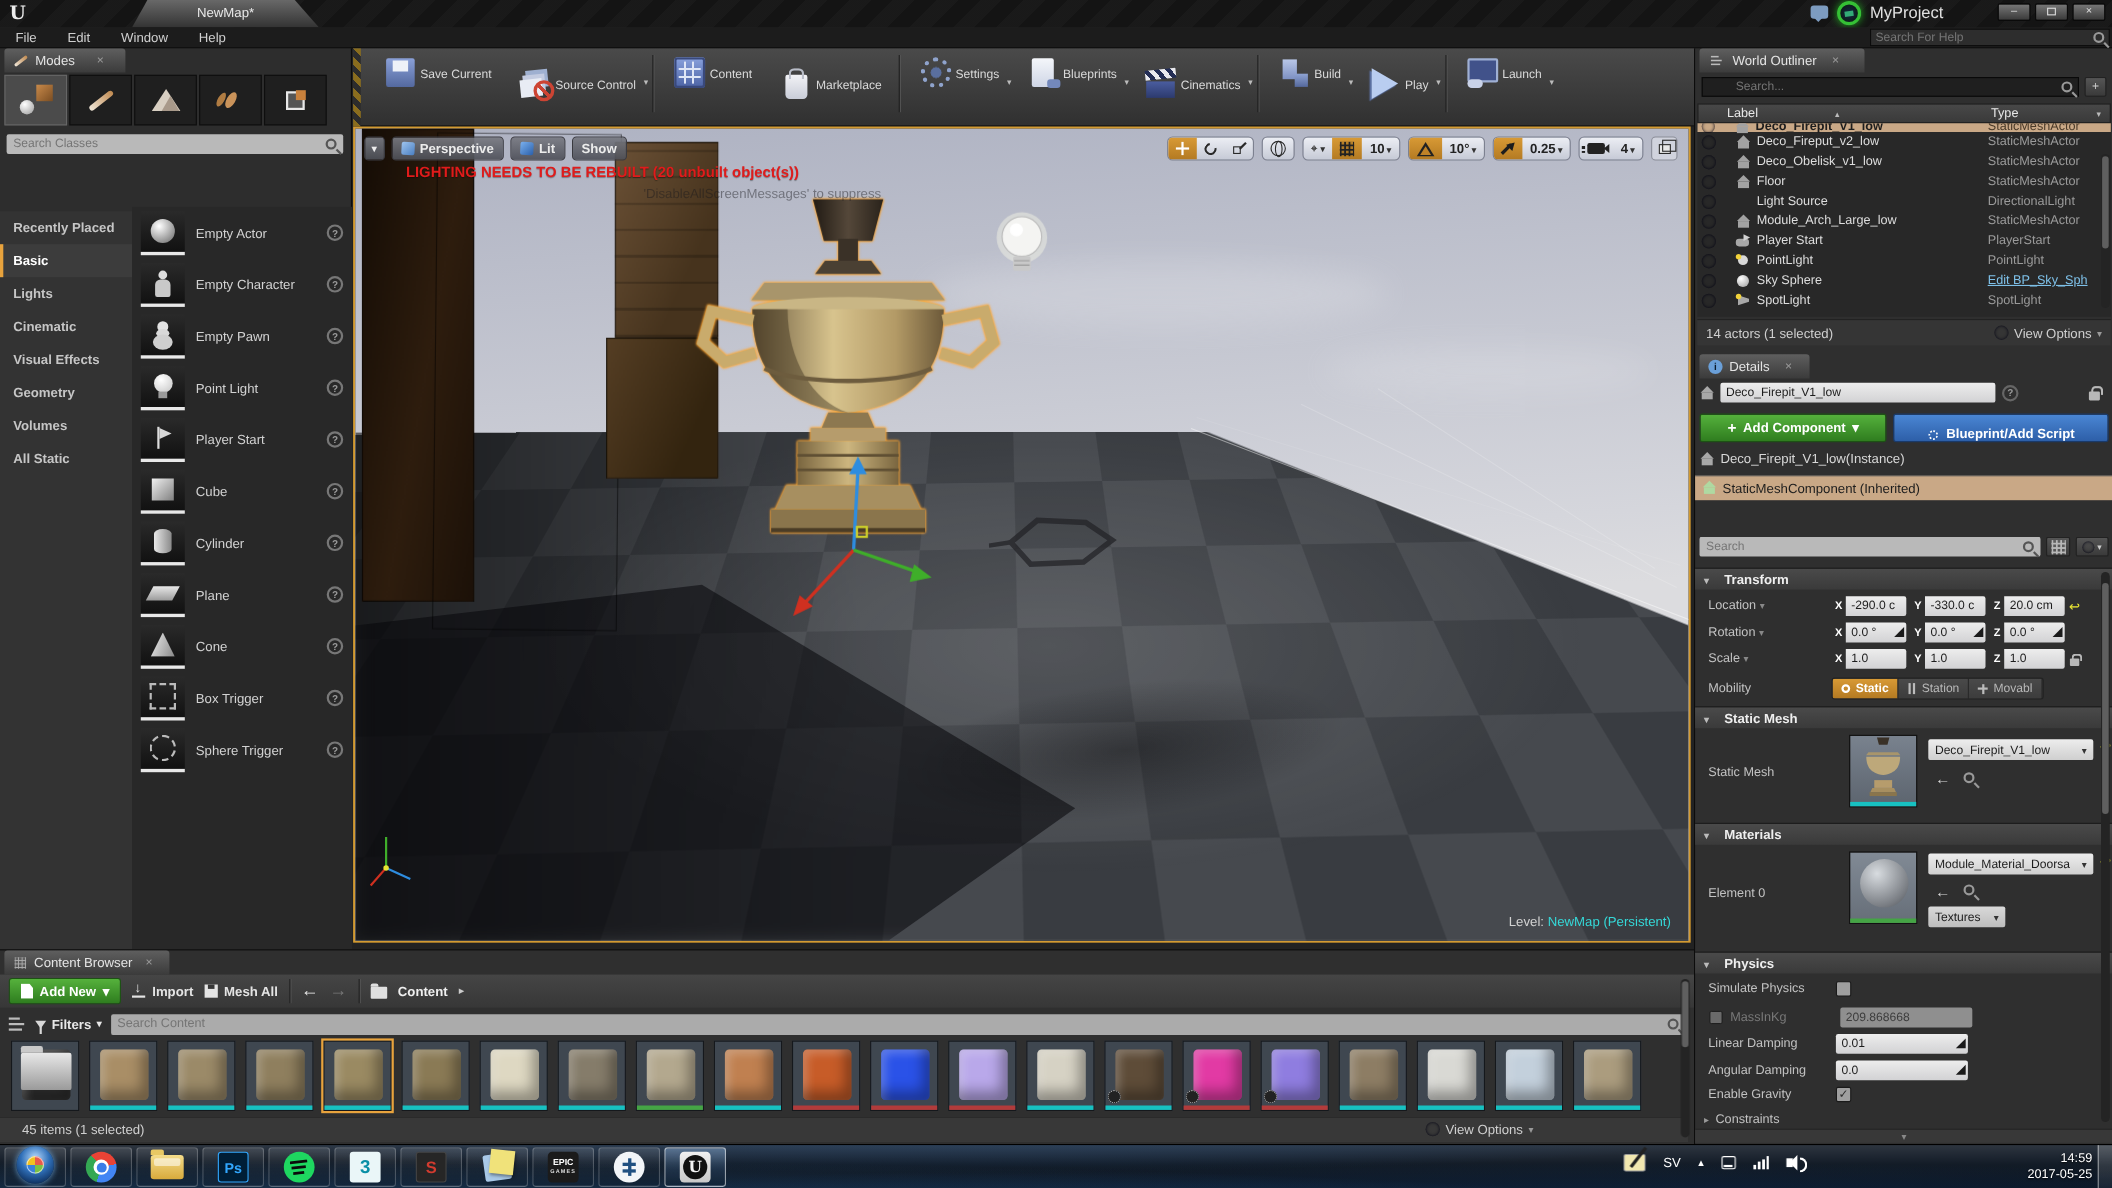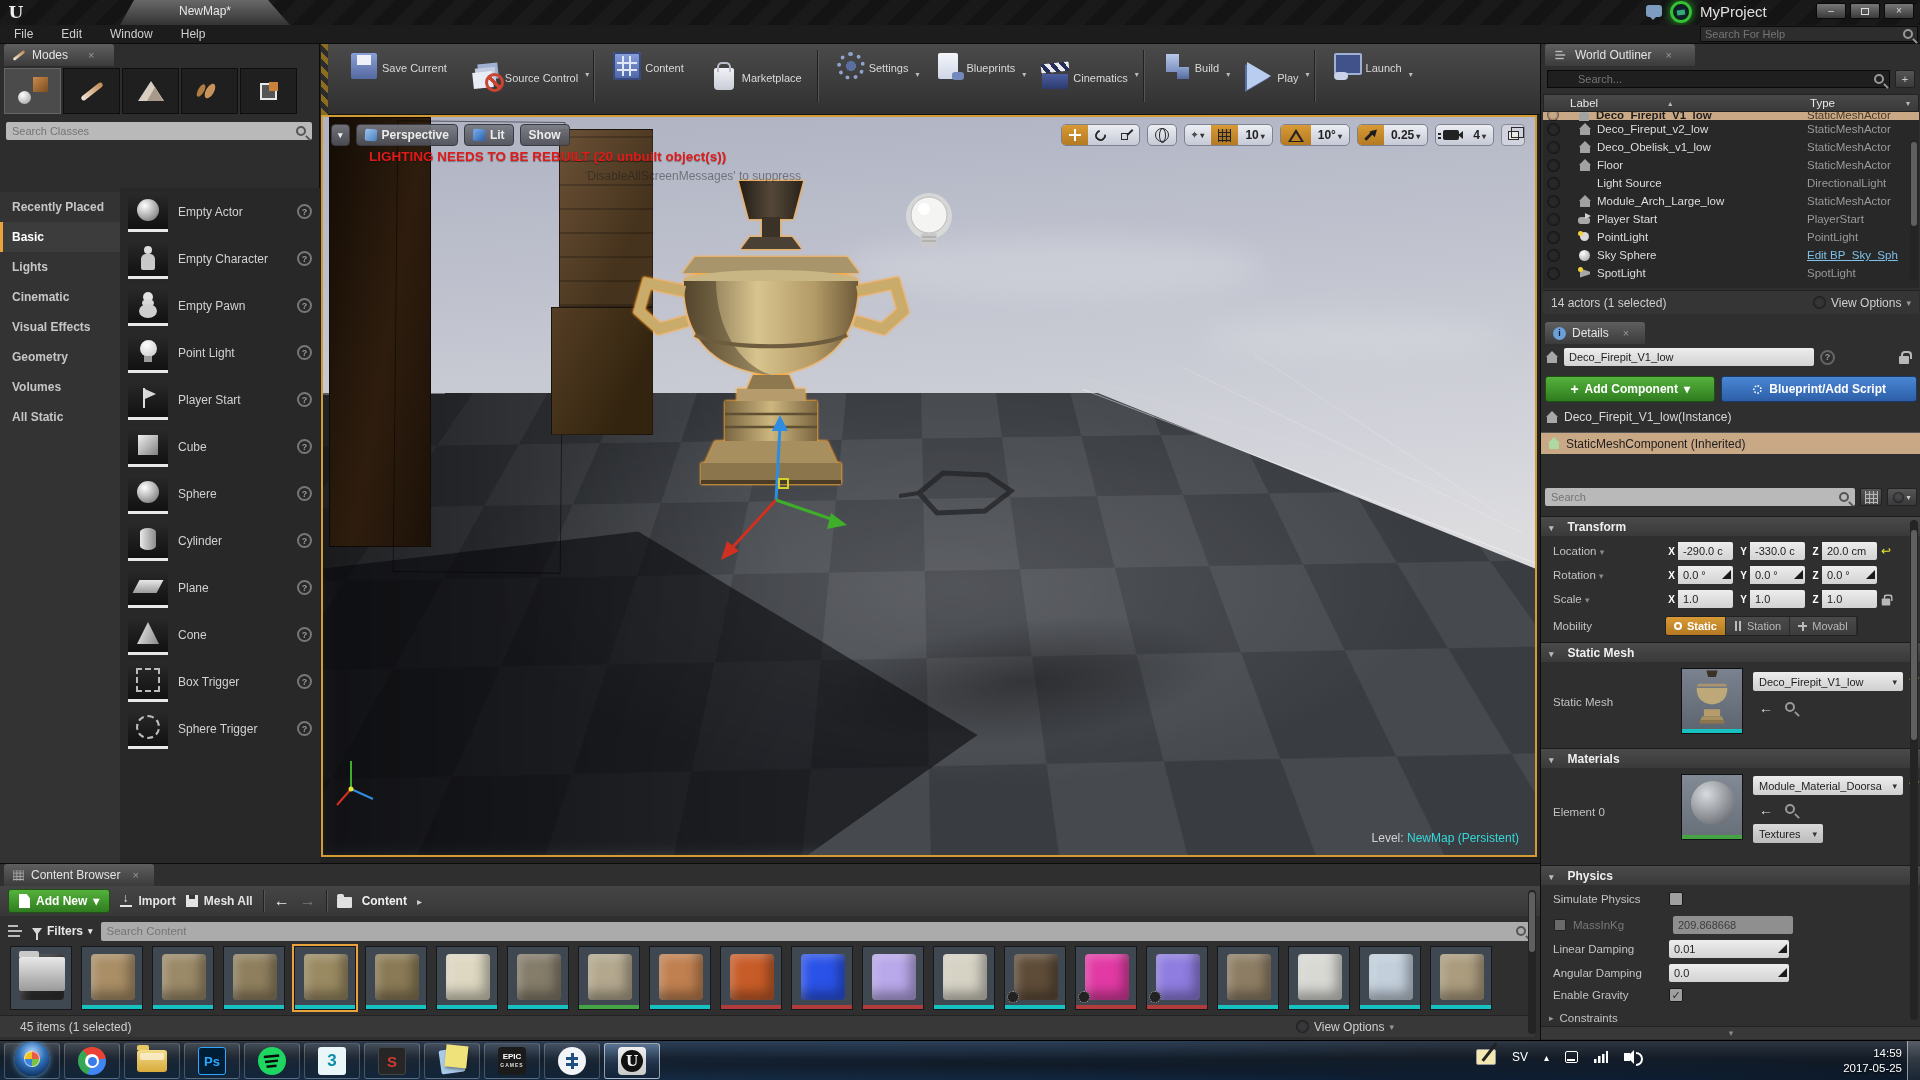--- a/index.html
+++ b/index.html
@@ -382,27 +382,20 @@
       </div>
 
       <div class="pitem">
         <div class="pthumb">
           <span class="abs pi-cube" style="display:flex;align-items:center;justify-content:center;inset:0"></span>
         </div>
         <span class="pilabel">Cube</span>
         <span class="pq qg"></span>
       </div>
 
-      <div class="pitem">
-        <div class="pthumb">
-          <span class="abs pi-sphere" style="display:flex;align-items:center;justify-content:center;inset:0"></span>
-        </div>
-        <span class="pilabel">Sphere</span>
-        <span class="pq qg"></span>
-      </div>
 
       <div class="pitem">
         <div class="pthumb">
           <span class="abs pi-cylinder" style="display:flex;align-items:center;justify-content:center;inset:0"></span>
         </div>
         <span class="pilabel">Cylinder</span>
         <span class="pq qg"></span>
       </div>
 
       <div class="pitem">
@@ -833,21 +826,21 @@
       </div>
     <span class="pq qg" style="border-color:#666"></span>
     <span class="lockico" style="margin-left:auto;margin-right:8px"></span>
   </div>
   <div class="abs flex" style="left:4px;top:56px;width:372px;gap:6px">
     <div style="flex:1;height:26px;background:linear-gradient(#55b13c,#2f7d1f);border:1px solid #1d5214;border-radius:3px;color:#fff;font-weight:bold;display:flex;align-items:center;justify-content:center;gap:6px">
       <span style="font-size:14px">+</span>
         <span>Add Component</span>
         <span class="cdown"></span>
     </div>
-    <div style="flex:1.15;height:26px;background:linear-gradient(#4a86d4,#2d5fa8);border:1px solid #1a3a6a;border-radius:3px;color:#fff;font-weight:bold;display:flex;align-items:center;justify-content:center;gap:6px">
+    <div style="flex:1.15;height:26px;background:linear-gradient(#4a86d4,#2d5fa8);border:1px solid #1a3a6a;border-radius:3px;color:#fff;font-weight:bold;display:flex;align-items:flex-end;justify-content:center;gap:6px">
       <span class="gear2" style="transform:scale(.8)"></span>
         <span>Blueprint/Add Script</span>
     </div>
   </div>
   <div class="abs flex" style="left:4px;top:90px;gap:6px">
     <span class="house-sm"></span>
     <span style="color:#d8d8d8">Deco_Firepit_V1_low(Instance)</span>
   </div>
   <div class="abs flex" style="left:0;top:112px;width:380px;height:22px;background:#c9a886;border-top:1px solid #555;gap:6px;padding:0 6px">
     <span class="house-sm" style="filter:sepia(1) hue-rotate(60deg)"></span>

